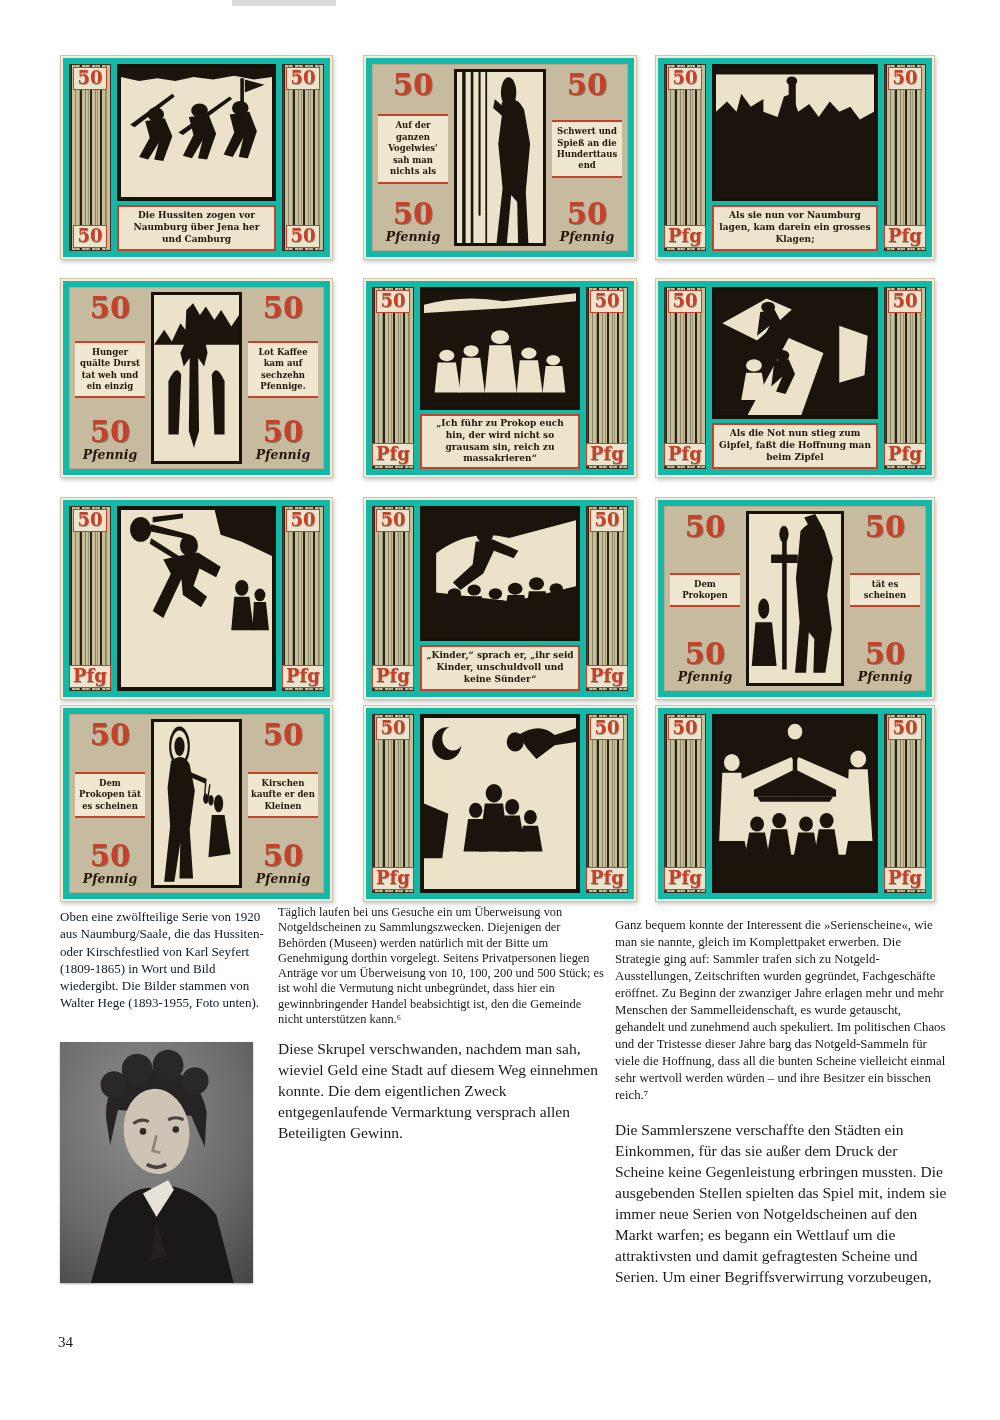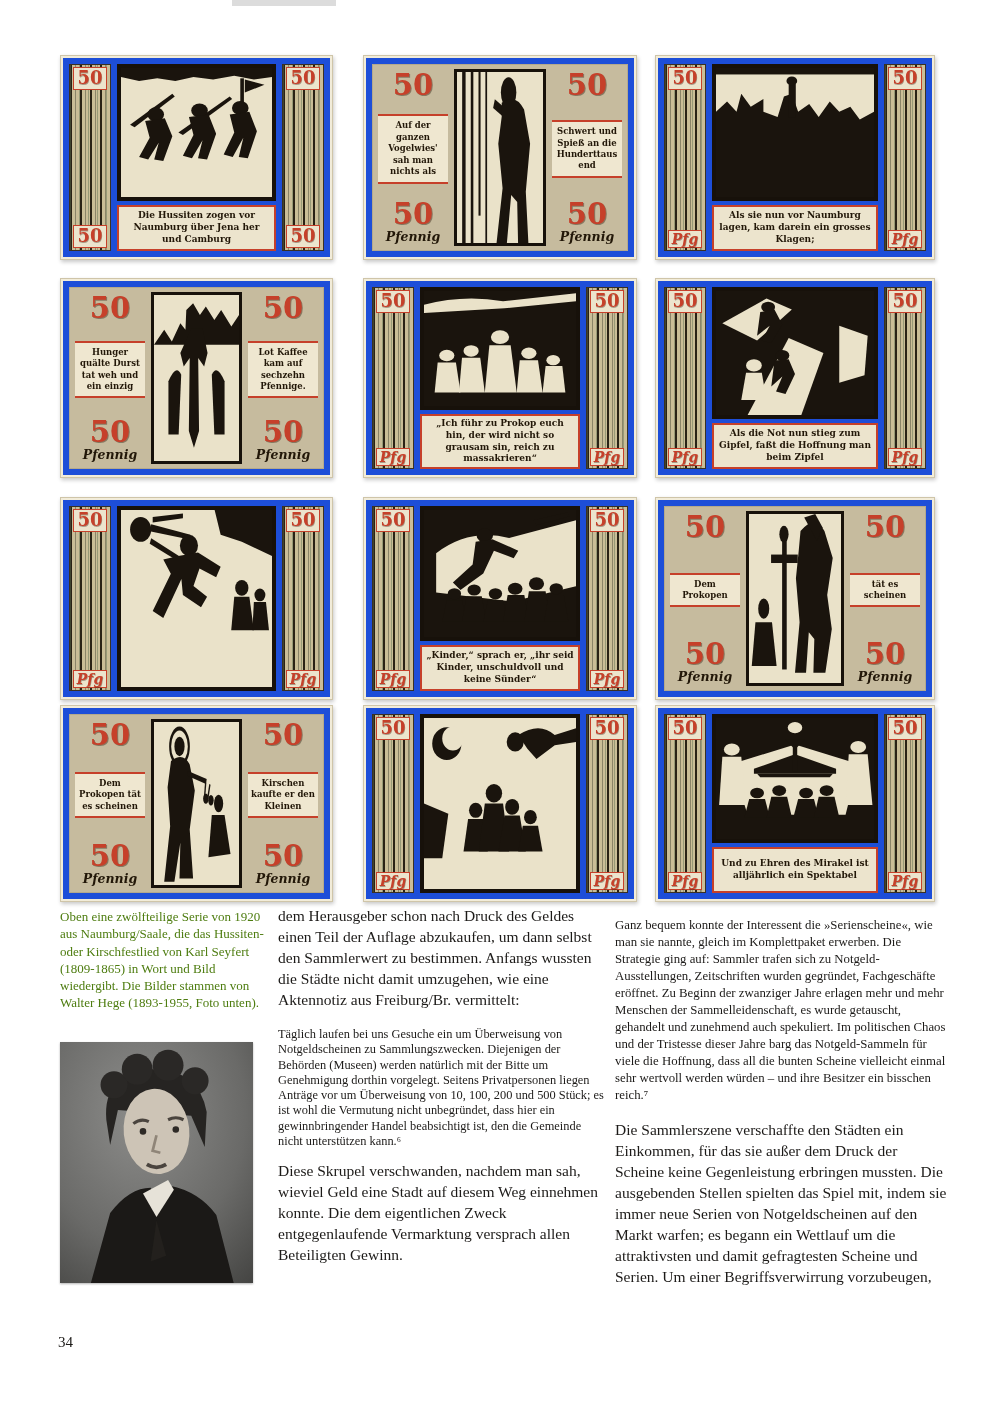--- a/index.html
+++ b/index.html
@@ -1,33 +1,33 @@
 <!DOCTYPE html>
 <html lang="de"><head>
 <meta charset="utf-8">
 <style>
   html,body{margin:0;padding:0;background:#ffffff;}
   .page{position:relative;width:1000px;height:1420px;background:#ffffff;overflow:hidden;
         font-family:"Liberation Serif", serif;color:#1c1a18;}
   .smudge{position:absolute;left:232px;top:0;width:104px;height:6px;background:#dcdcdc;}
 
   
-  .note{position:absolute;box-sizing:border-box;background:#1d4ed8;border:1px solid #cfc5a9;
+  .note{position:absolute;box-sizing:border-box;background:#14b8a6;border:1px solid #cfc5a9;
         box-shadow:1px 2px 4px rgba(0,0,0,.22), inset 0 0 0 2px #f2ecd9;
         display:flex;padding:8px;}
   .note .side{position:relative;display:flex;flex-direction:column;align-items:center;
         justify-content:space-between;}
   .note.caption-bottom .side{width:40px;border:1px solid #3a3122;
         background:
           repeating-linear-gradient(90deg, rgba(90,110,80,.45) 0 1px, transparent 1px 9px),
           repeating-linear-gradient(90deg,#292216 0 2px,#c9bd97 2px 5px,#8a8468 5px 6px,#c9bd97 6px 10px);}
   .corner{font-family:"DejaVu Serif", serif;font-weight:700;color:#c6402a;background:#ece4cd;
         border:1px solid #c6402a;padding:0 3px;margin:2px;font-size:18px;line-height:1.15;
         text-shadow:0.5px 0.5px 0 rgba(40,20,5,.35);}
-  .corner.pfg{font-style:italic;font-size:14px;}
+  .corner.pfg{font-size:18px;}
   .note .center{flex:1;display:flex;flex-direction:column;margin:0 6px;min-width:0;}
   .imgframe{position:relative;flex:1;border:4px solid #17110a;background:#eae2c9;overflow:hidden;}
   .imgframe svg{position:absolute;inset:0;width:100%;height:100%;}
   .caption-box{margin-top:4px;border:2px solid #c6402a;background:#ece4cd;color:#221708;
         font-family:"DejaVu Serif", serif;font-weight:700;font-size:9px;line-height:1.3;
         text-align:center;padding:2px 4px;min-height:38px;display:flex;align-items:center;justify-content:center;}
   
   .note.four-corners{padding:8px;}
   .note.four-corners .field{flex:1;display:flex;background:#c6bb9e;border:1px solid #b4a98c;padding:4px;min-width:0;}
   .note.four-corners .side{width:72px;}
@@ -35,21 +35,21 @@
         text-shadow:1px 1px 0 rgba(40,20,5,.4);padding-top:2px;}
   .sidetext{width:96%;box-sizing:border-box;border-top:2px solid #c6402a;border-bottom:2px solid #c6402a;
         background:#efe7d0;color:#221708;font-family:"DejaVu Serif", serif;font-weight:700;
         font-size:8.5px;line-height:1.35;text-align:center;padding:4px 2px;overflow-wrap:break-word;}
   .bgrp{display:flex;flex-direction:column;align-items:center;padding-bottom:2px;}
   .unit{font-family:"DejaVu Serif", serif;font-weight:700;font-style:italic;font-size:12.5px;color:#221708;}
   .note.four-corners .imgframe{flex:1;margin:0 5px;border:3px solid #17110a;}
 
   
   .caption-left{position:absolute;left:60px;top:908px;width:214px;
-        font-size:13px;line-height:17.3px;color:#4d7c0f;}
+        font-size:13px;line-height:17.3px;color:#0f172a;}
   .photo{position:absolute;left:60px;top:1042px;width:193px;height:241px;overflow:hidden;
         box-shadow:0 1px 2px rgba(0,0,0,.3);}
   .photo svg{width:100%;height:100%;display:block;}
   .col{position:absolute;top:905px;}
   .col.mid{left:278px;width:330px;}
   .col.rgt{left:615px;width:333px;padding-top:12px;box-sizing:border-box;}
   .col p{margin:0;}
   p.body{font-size:15.5px;line-height:21px;margin-bottom:17px;}
   p.quote{font-size:12.4px;line-height:15.3px;margin-bottom:11px;}
   p.small{font-size:12.8px;line-height:17px;margin-bottom:15px;}
@@ -457,21 +457,20 @@
                 <path d="M65 65h10l3 17H62z"></path>
               </g>
               <g fill="#eae2c9">
                 <circle cx="10" cy="26" r="5"></circle>
                 <path d="M4 32h12l3 40H2z"></path>
                 <circle cx="90" cy="24" r="5"></circle>
                 <path d="M84 30h12l3 42H82z"></path>
               </g>
             </svg>
           </div>
-          <div class="caption-box">Und zu Ehren des Mirakel ist alljährlich ein Spektabel</div>
         </div>
         <div class="side">
           <div class="corner">50</div>
           <div></div>
           <div class="corner pfg">Pfg</div>
         </div>
       </div>
     </div>
 
   <div class="caption-left">Oben eine zwölfteilige Serie von 1920 aus Naumburg/Saale, die das Hussiten- oder Kirschfestlied von Karl Seyfert (1809-1865) in Wort und Bild wiedergibt. Die Bilder stammen von Walter Hege (1893-1955, Foto unten).</div>
@@ -497,21 +496,20 @@
         <circle cx="60" cy="45" r="1.7" fill="#2e2a26"></circle>
  <path d="M50 48l-2 8 4 1" stroke="#8f8578" stroke-width="1.4" fill="none"></path>
  <path d="M45 63q5 3 10 0" stroke="#4a443e" stroke-width="2" fill="none"></path>
  <path d="M16 124l10-36q10-13 21-13l3 10 7-11q15 3 24 15l9 35z" fill="#1b1917"></path>
  <path d="M43 78l7 12 9-14-3-5z" fill="#e6e2d8"></path>
  <path d="M50 92l5 18-8 3z" fill="#23201d"></path>
 </svg>
     </div>
 
   <div class="col mid">
-    <p class="body">dem Herausgeber schon nach Druck des Geldes einen Teil der Auflage abzukaufen, um dann selbst den Sammlerwert zu bestimmen. Anfangs wussten die Städte nicht damit umzugehen, wie eine Aktennotiz aus Freiburg/Br. vermittelt:</p>
     <p class="quote">Täglich laufen bei uns Gesuche ein um Überweisung von Notgeldscheinen zu Sammlungszwecken. Diejenigen der Behörden (Museen) werden natürlich mit der Bitte um Genehmigung dorthin vorgelegt. Seitens Privatpersonen liegen Anträge vor um Überweisung von 10, 100, 200 und 500 Stück; es ist wohl die Vermutung nicht unbegründet, dass hier ein gewinnbringender Handel beabsichtigt ist, den die Gemeinde nicht unterstützen kann.⁶</p>
     <p class="body">Diese Skrupel verschwanden, nachdem man sah, wieviel Geld eine Stadt auf diesem Weg einnehmen konnte. Die dem eigentlichen Zweck entgegenlaufende Vermarktung versprach allen Beteiligten Gewinn.</p>
   </div>
 
   <div class="col rgt">
     <p class="small">Ganz bequem konnte der Interessent die »Serienscheine«, wie man sie nannte, gleich im Komplettpaket erwerben. Die Strategie ging auf: Sammler trafen sich zu Notgeld-Ausstellungen, Zeitschriften wurden gegründet, Fachgeschäfte eröffnet. Zu Beginn der zwanziger Jahre erlagen mehr und mehr Menschen der Sammelleidenschaft, es wurde getauscht, gehandelt und zunehmend auch spekuliert. Im politischen Chaos und der Tristesse dieser Jahre barg das Notgeld-Sammeln für viele die Hoffnung, dass all die bunten Scheine vielleicht einmal sehr wertvoll werden würden – und ihre Besitzer ein bisschen reich.⁷</p>
     <p class="body">Die Sammlerszene verschaffte den Städten ein Einkommen, für das sie außer dem Druck der Scheine keine Gegenleistung erbringen mussten. Die ausgebenden Stellen spielten das Spiel mit, indem sie immer neue Serien von Notgeldscheinen auf den Markt warfen; es begann ein Wettlauf um die attraktivsten und damit gefragtesten Scheine und Serien. Um einer Begriffsverwirrung vorzubeugen,</p>
   </div>
 
   <div class="pagenum">34</div>

